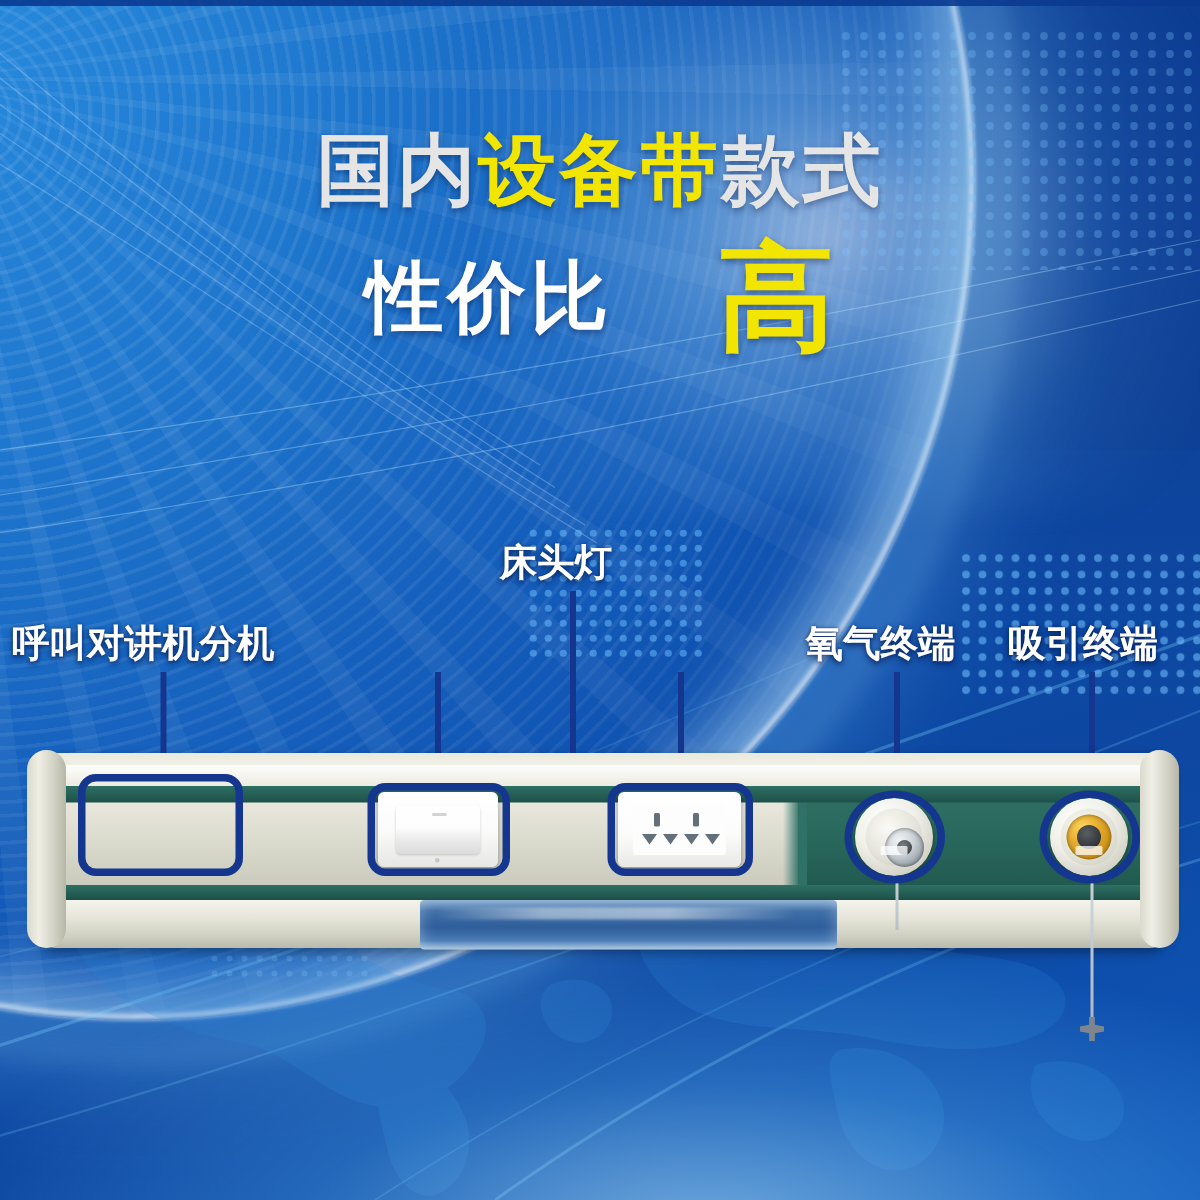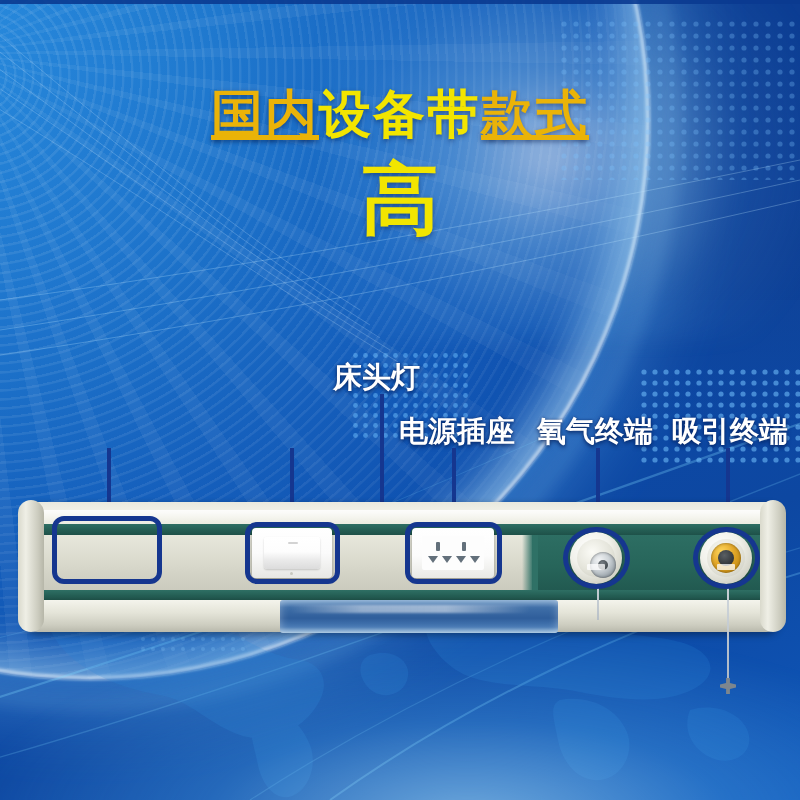--- a/index.html
+++ b/index.html
@@ -92,36 +92,36 @@
   .topbar { position:absolute; left:0; top:0; width:800px; height:4px; background:#0a3a90; opacity:.9; }
 
   
   .headline {
     position:absolute; left:0; top:88px; width:800px;
     text-align:center;
     font-size:52px; font-weight:bold; letter-spacing:2px;
     line-height:1;
     white-space:nowrap;
   }
-  .headline .w { color:#eab308;text-decoration:underline; }
+  .headline .w { color:#e5e5e5; }
   .headline .y { color:#f2e500;text-align:center; }
   .headline, .subline { text-shadow:0 2px 5px rgba(0,20,70,0.45); }
 
   .subline {
     position:absolute; left:0; top:160px; width:800px;
     display:flex; align-items:center; justify-content:center; gap:70px;
     line-height:1;
   }
   .subline .sp { color:#ffffff; font-size:52px; font-weight:bold; letter-spacing:3px; }
   .subline .big { color:#f2e500; font-size:78px; font-weight:bold; }
 
   
   .label {
     position:absolute;
-    color:#ffffff; font-weight:bold; font-size:29px; white-space:nowrap;
+    color:#ffffff; font-weight:bold; font-size:25px; white-space:nowrap;
     letter-spacing:0px;
     text-shadow:0 2px 4px rgba(3,25,80,0.75), 0 0 2px rgba(3,25,80,0.6);
   }
   .lead { position:absolute; background:#15368f; width:4px; }
 
   
   #panel { position:absolute; left:22px; top:496px; width:760px; height:140px; }
 
   .panel-body {
     position:absolute; left:0; top:6px; width:760px; height:104px;
@@ -354,25 +354,26 @@
     <rect width="110" height="60" fill="url(#pd)"></rect>
   </svg>
 
   <div class="topbar"></div>
 
   <div class="headline">
     <span class="w">国内</span><span class="y">设备带</span><span class="w">款式</span>
   </div>
 
   <div class="subline">
+    <span class="sp">性价比</span>
     <span class="big">高</span>
   </div>
 
+  <div class="label" style="left:8px;  top:412px;">呼叫对讲机分机</div>
   <div class="label" style="left:333px; top:358px;">床头灯</div>
-  <div class="label" style="left:399px; top:412px;">电源插座</div>
   <div class="label" style="left:537px; top:412px;">氧气终端</div>
   <div class="label" style="left:672px; top:412px;">吸引终端</div>
 
   <div class="lead" style="left:107px; top:448px; height:77px;"></div>
   <div class="lead" style="left:290px; top:448px; height:82px;"></div>
   <div class="lead" style="left:380px; top:394px; height:212px;"></div>
   <div class="lead" style="left:452px; top:448px; height:82px;"></div>
   <div class="lead" style="left:596px; top:448px; height:86px;"></div>
   <div class="lead" style="left:726px; top:448px; height:86px;"></div>
 

